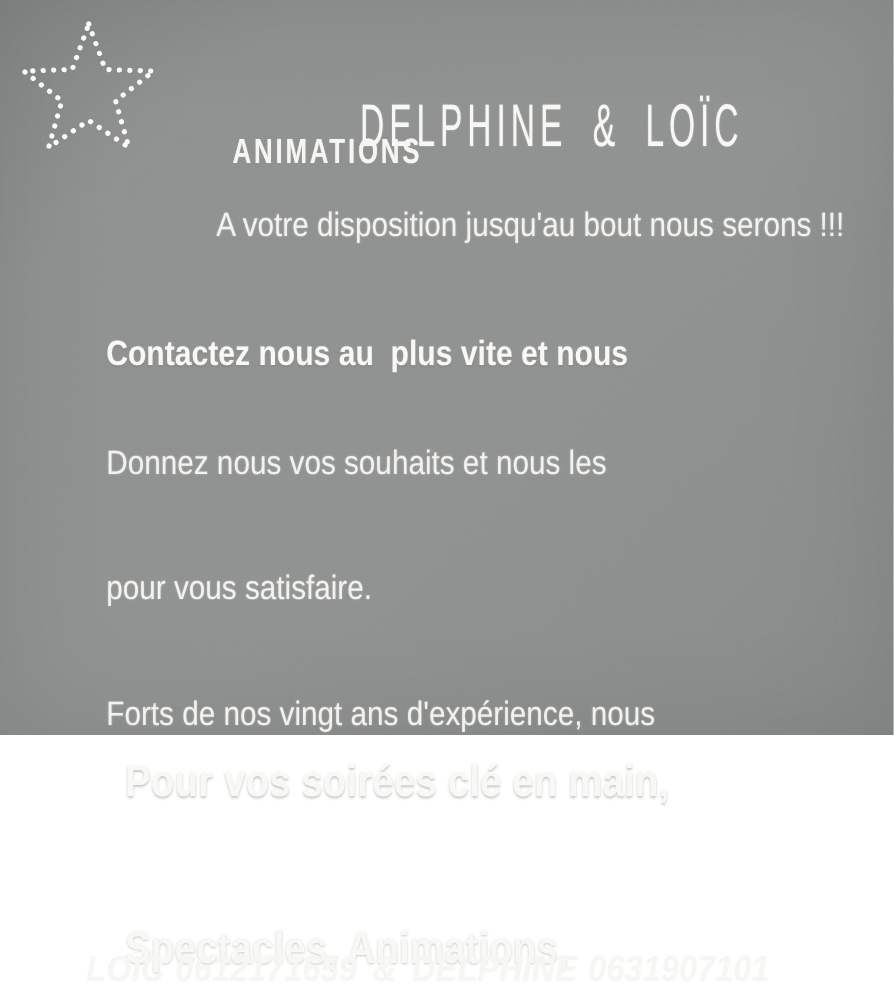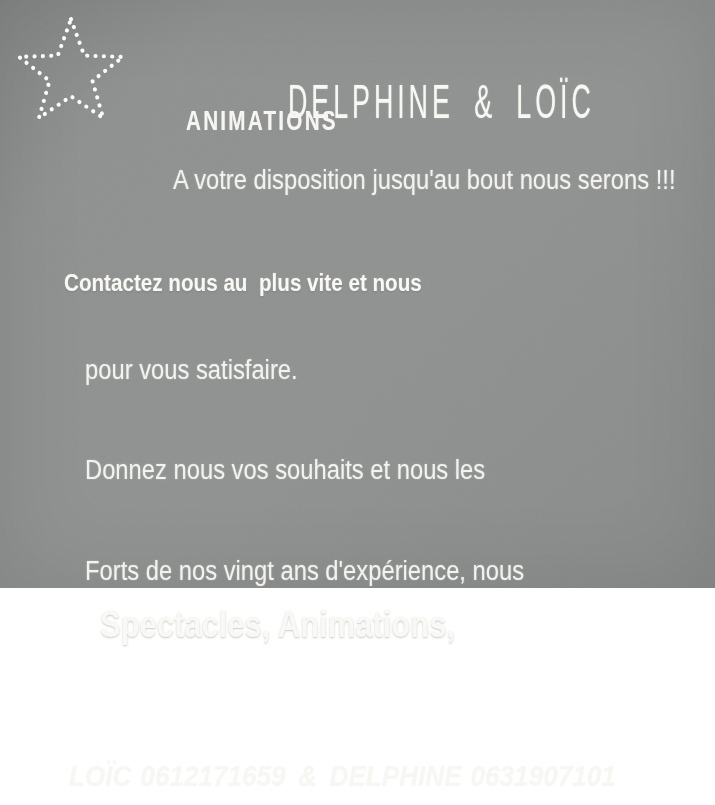--- a/index.html
+++ b/index.html
@@ -71,23 +71,23 @@
     top: 132px;
     font-size: 27px;
     line-height: 32px;
     color: #f2f2ee;
     text-shadow: 0 0 2px rgba(240,240,235,0.45);
   }
   .tagline .stretch { transform: scaleX(0.88); }
   
   .contact-heading {
     position: absolute;
-    left: 24px;
+    left: 38px;
     top: 230px;
-    font-size: 24px;
+    font-size: 28px;
     line-height: 35px;
     font-weight: 700;
     color: #f8f8f4;
     text-shadow: 0 1px 2px rgba(40,40,40,0.25), 0 0 2px rgba(245,245,240,0.4);
   }
   .contact-heading .stretch { transform: scaleX(0.86); }
   
   .body-text {
     position: absolute;
     left: 40px;
@@ -152,32 +152,35 @@
   </div>
 
   <div class="contact-heading">
     <div class="line">
       <span class="stretch">Contactez nous au  plus vite et nous</span>
     </div>
   </div>
 
   <div class="body-text">
     <div class="line">
-      <span class="stretch">pour vous satisfaire.</span>
+      <span class="stretch">Donnez nous vos souhaits et nous les</span>
     </div>
     <div class="line">
-      <span class="stretch">Donnez nous vos souhaits et nous les</span>
+      <span class="stretch">pour vous satisfaire.</span>
     </div>
     <div class="line">
       <span class="stretch">Forts de nos vingt ans d'expérience, nous</span>
     </div>
 
   </div>
 
   <div class="offer-heading">
+    <div class="line">
+      <span class="stretch">Pour vos soirées clé en main,</span>
+    </div>
     <div class="line">
       <span class="stretch">Spectacles, Animations,</span>
     </div>
 
   </div>
 
   <div class="phone-line">
     <span class="seg gap">LOÏC</span><span class="seg">0612171659</span><span class="seg amp">&amp;</span><span class="seg gap">DELPHINE</span><span class="seg">0631907101</span>
   </div>
 

